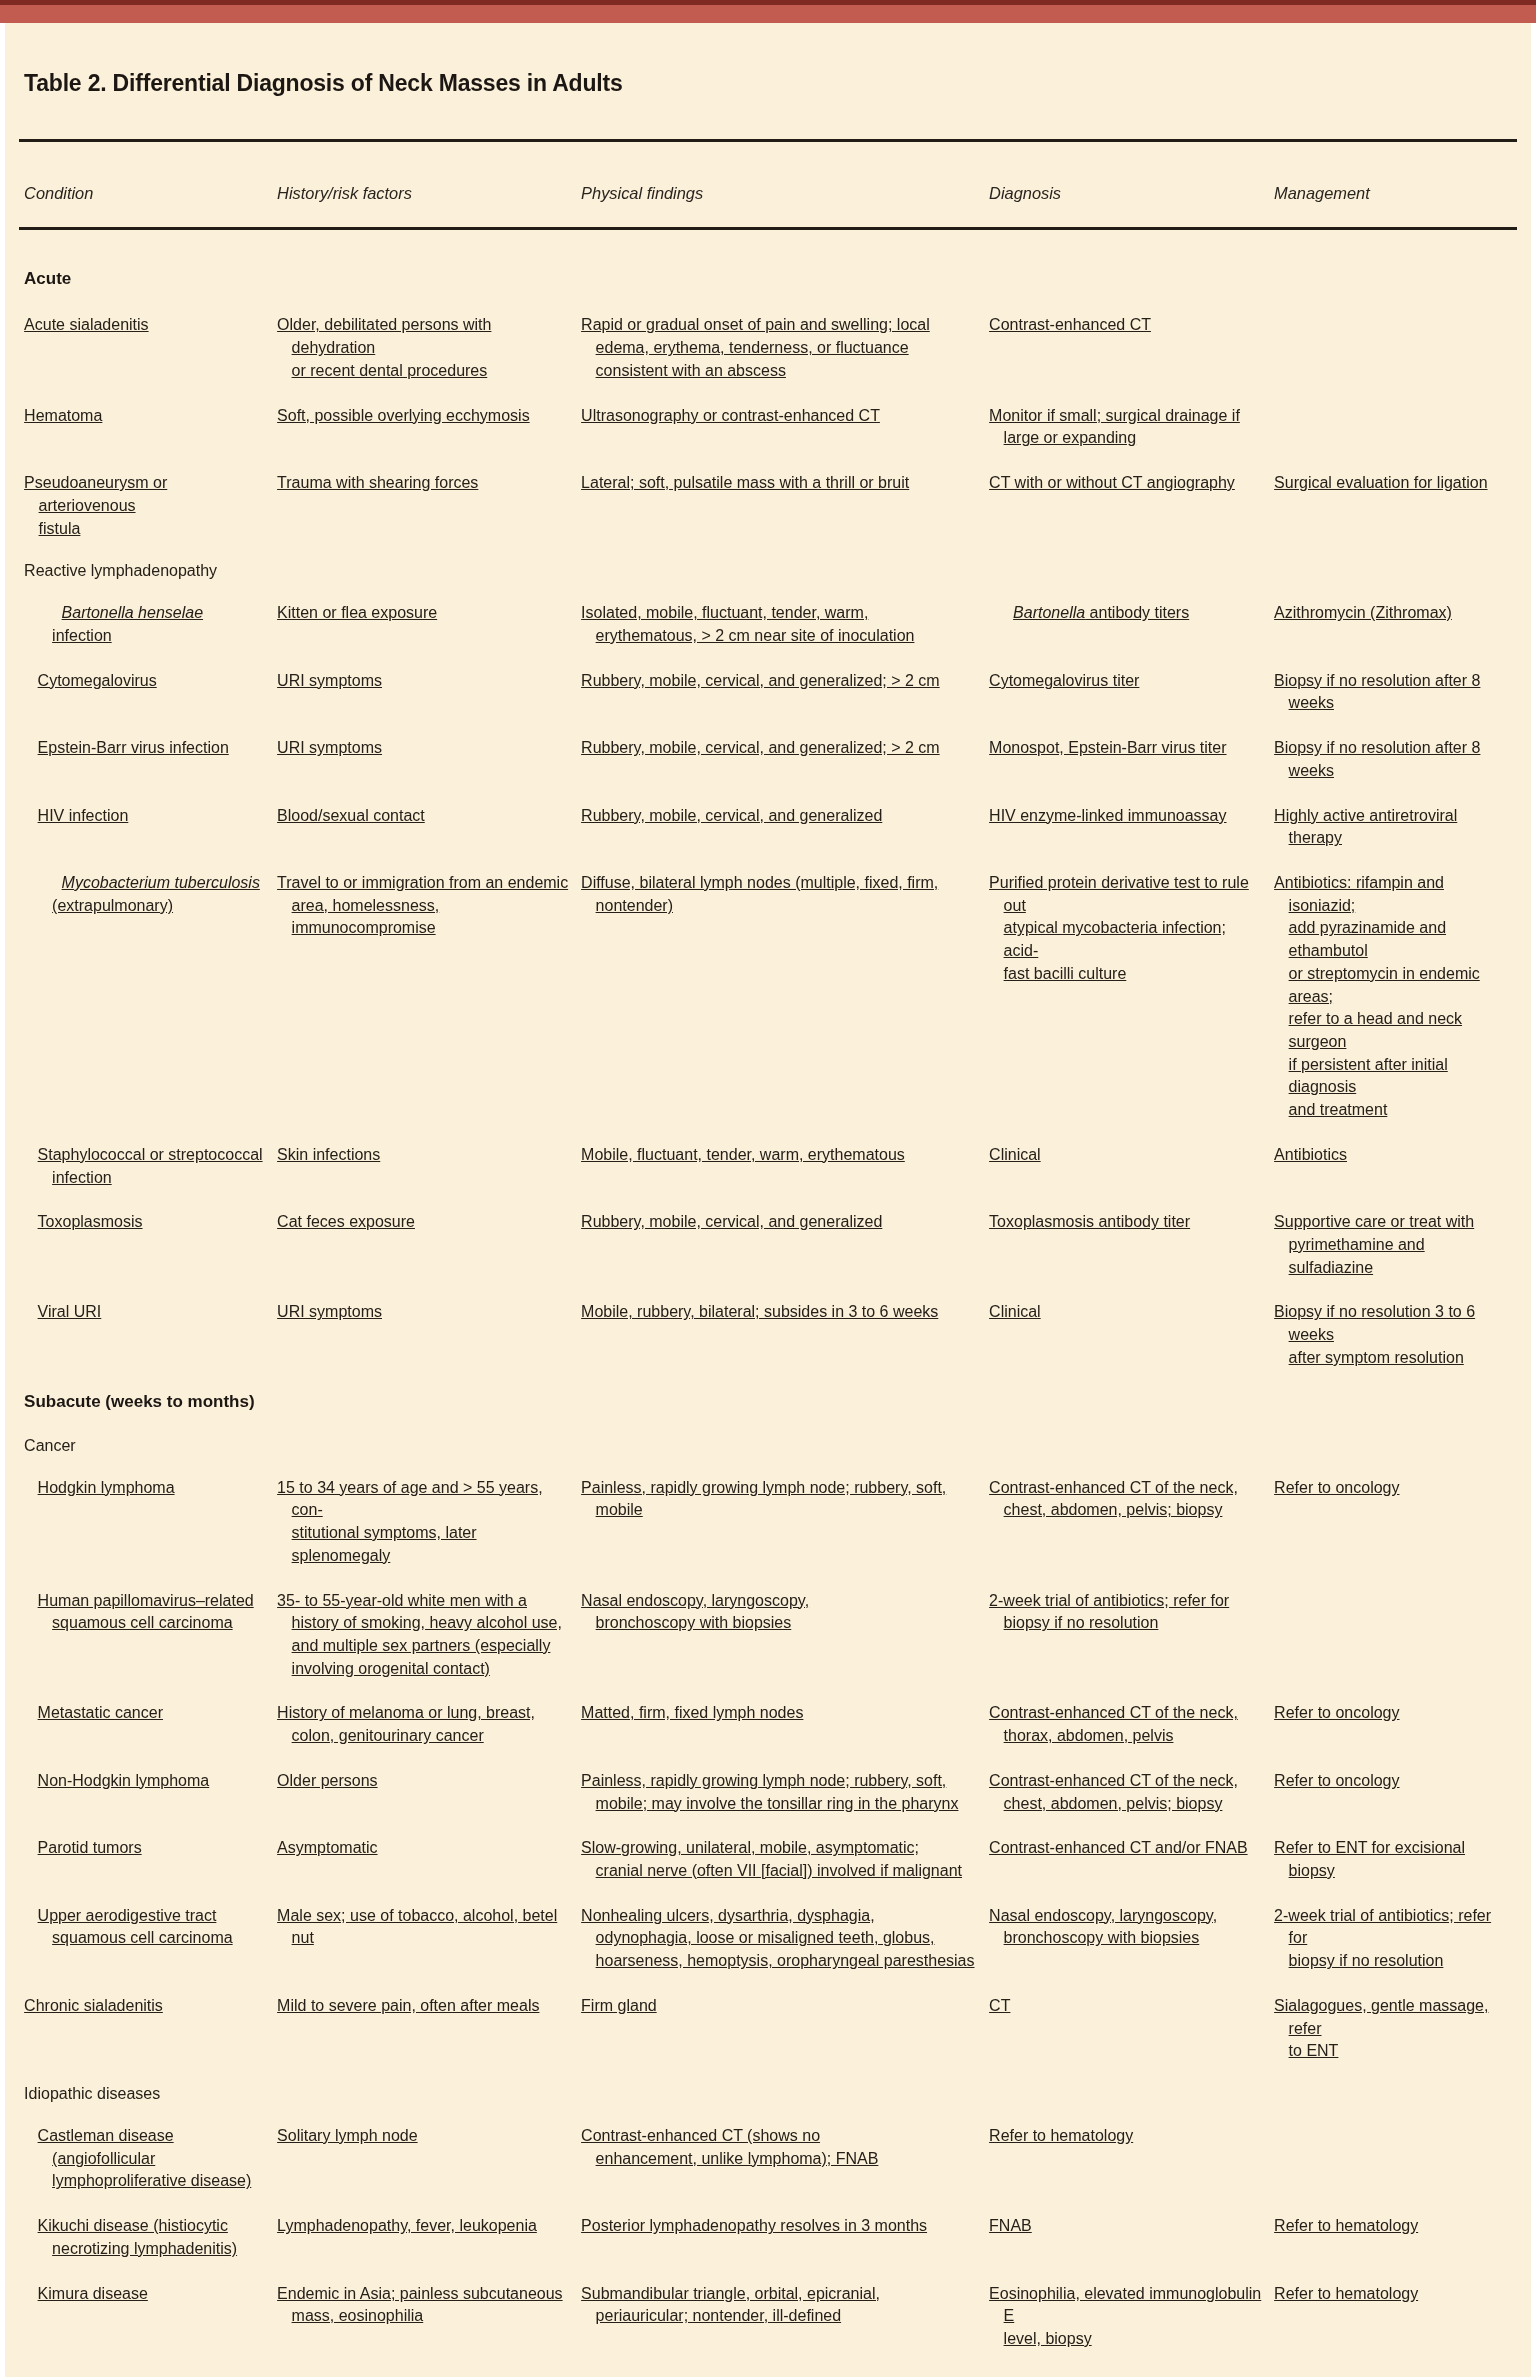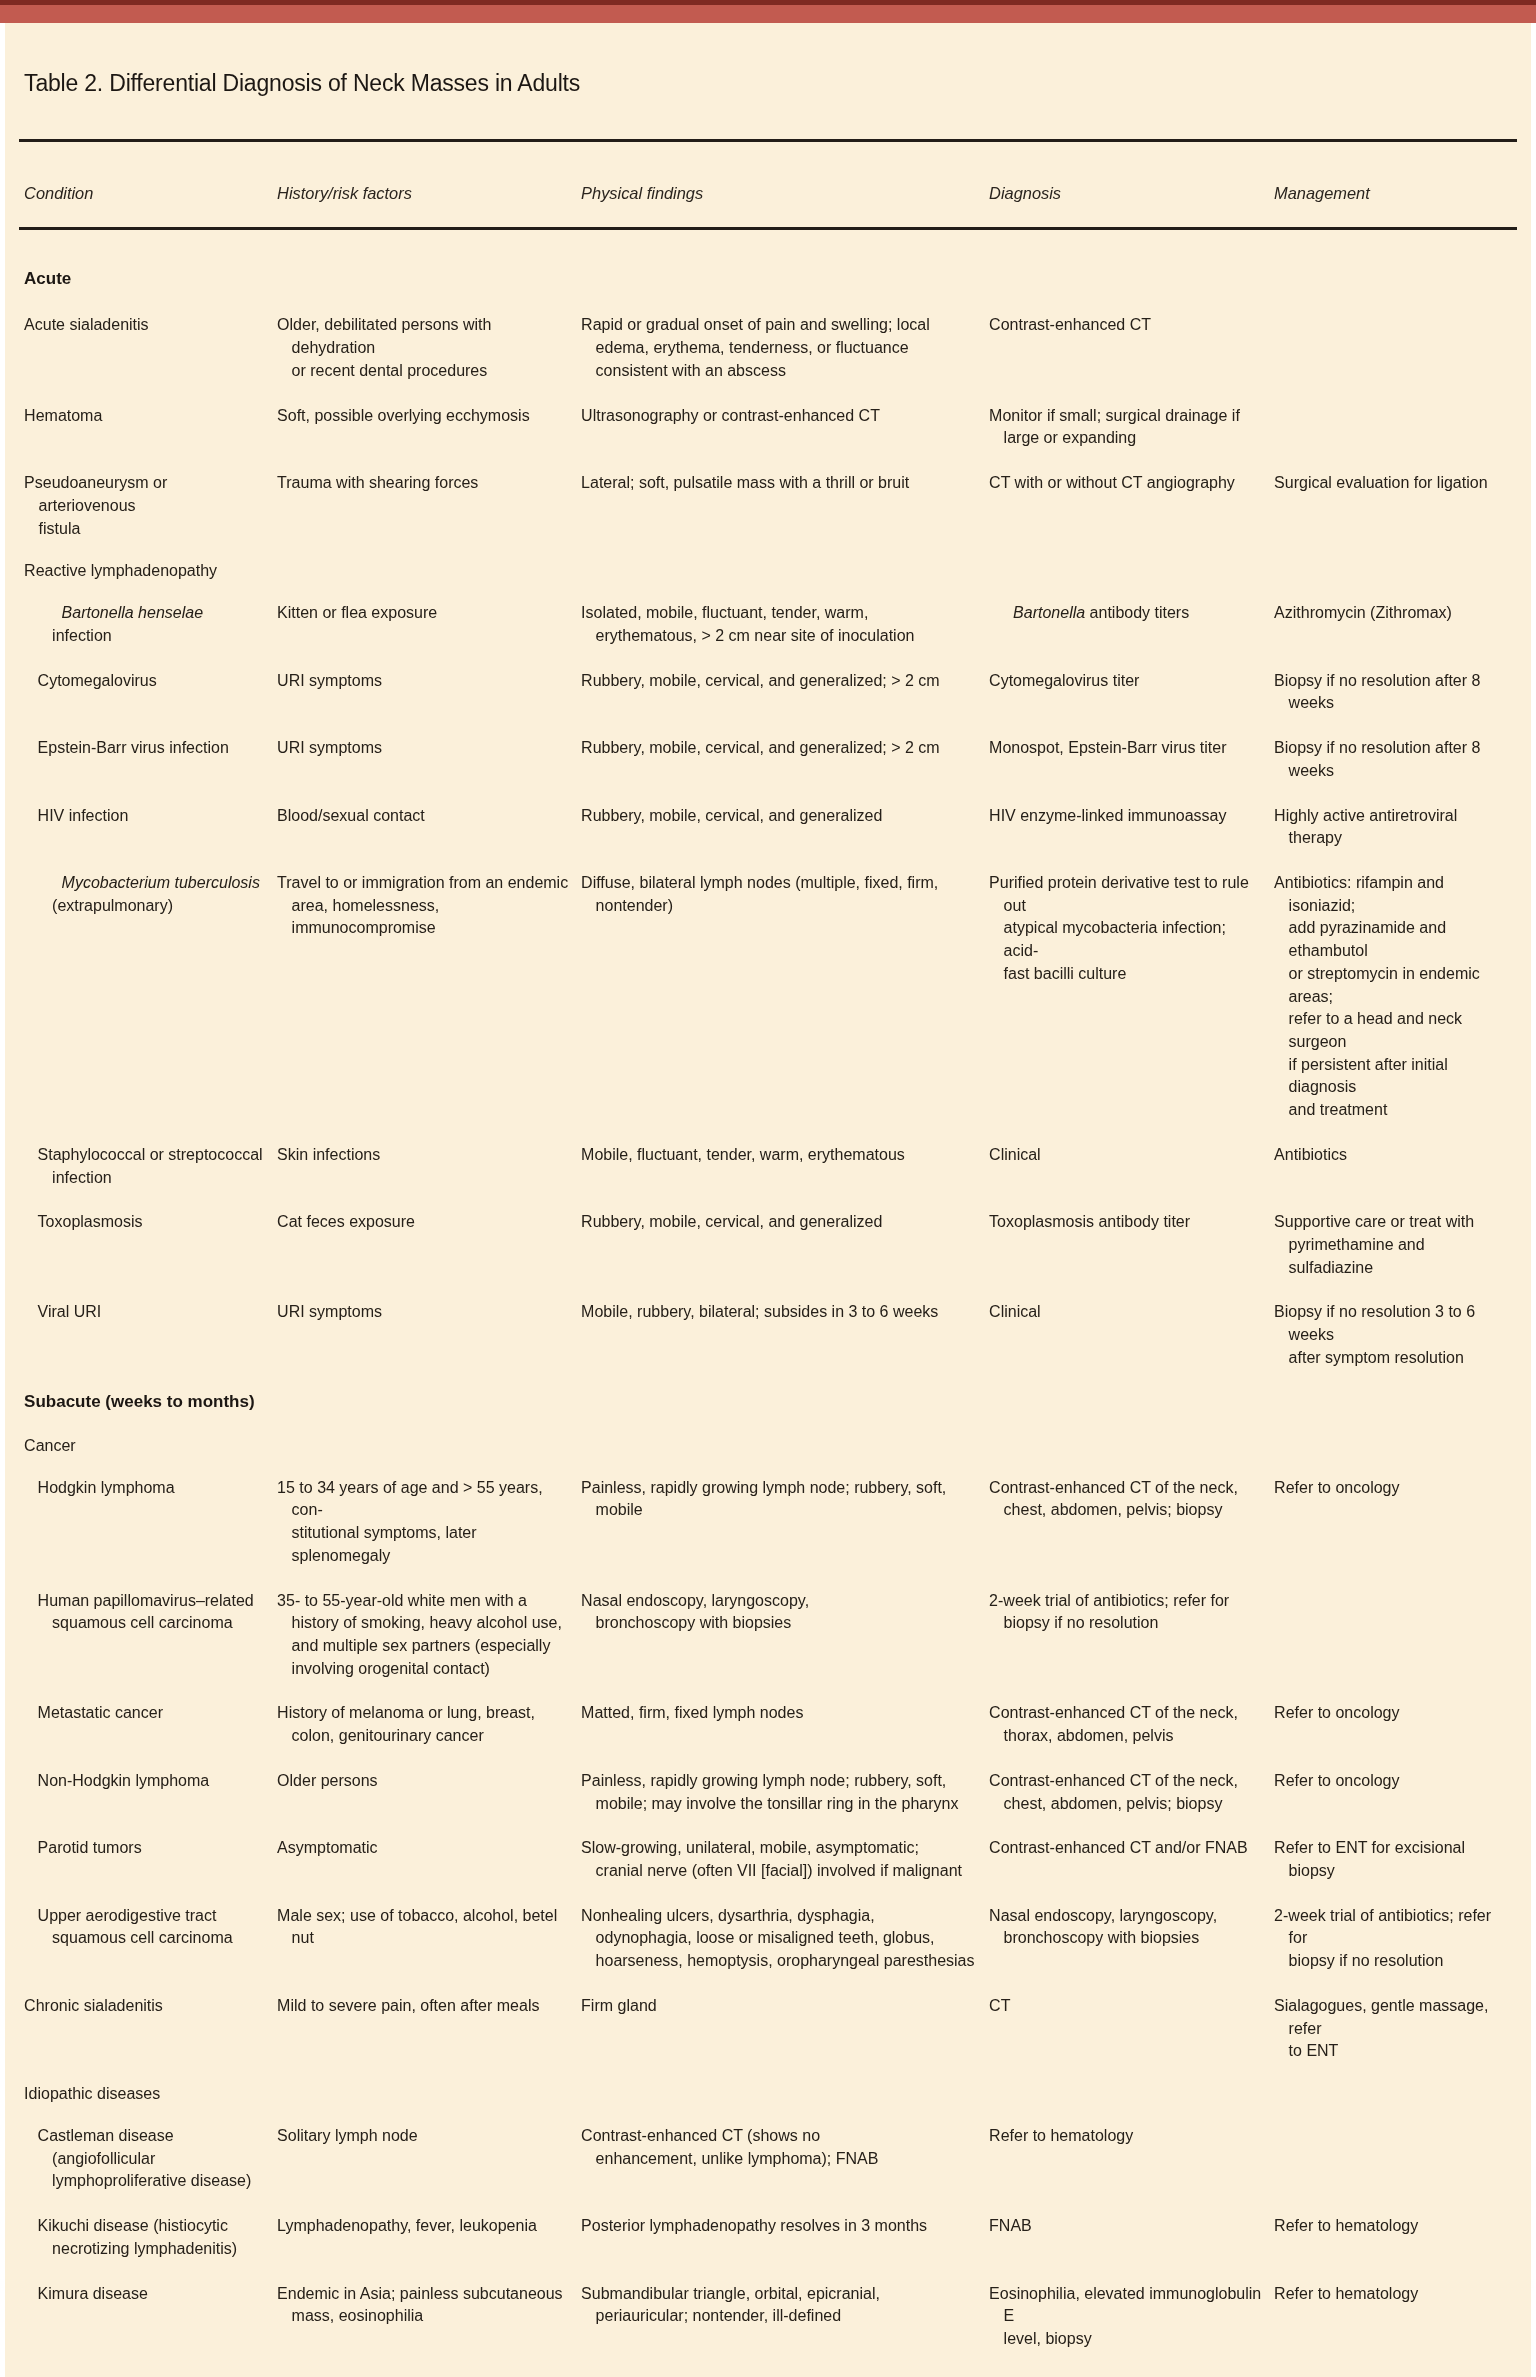--- a/index.html
+++ b/index.html
@@ -1,30 +1,30 @@
 <!DOCTYPE html>
 <html style="font-size:7.7px"><head>
 <meta charset="utf-8">
 <style>
   html,body{margin:0;padding:0;background:#ffffff;}
   body{width:1536px;font-family:"Liberation Sans","DejaVu Sans",sans-serif;color:#262019;}
   .accent-top-dark{height:4.8px;background:#7e2a22;}
   .accent-top{height:18.3px;background:#c25b50;}
   .panel{margin:0 4.8px;background:#fbf0da;padding:0 0 8.7px 0;}
-  .title{font-size:23px;font-weight:normal;letter-spacing:-0.2px;padding:47px 19.3px 0 19.3px;color:#1c1713;}
+  .title{font-size:23px;font-weight:bold;letter-spacing:-0.2px;padding:47px 19.3px 0 19.3px;color:#1c1713;}
   .rule{height:2.9px;background:#231d18;margin:0 14.5px;}
   .rule-title{margin-top:42px;}
   .rule-head{margin-top:0;}
   .head-row{display:grid;grid-template-columns:253px 304px 408px 285px 1fr;padding:42px 19.3px 24px 19.3px;}
   .head-cell{font-style:italic;font-size:16.4px;color:#2a241e;}
   .body-wrap{padding:29px 19.3px 0 19.3px;}
   .section-heading{font-size:17px;font-weight:bold;color:#1c1713;margin:22px 0 25px 0;}
   .section-heading:first-child{margin-top:10.6px;}
   .subheading{font-size:16px;margin:0 0 22px 0;}
-  .trow{display:grid;grid-template-columns:253px 304px 408px 285px 1fr;margin:0 0 22px 0;}
+  .trow{display:grid;grid-template-columns:253px 304px 408px 285px 1fr;margin:0 0 22px 0;text-decoration:underline;}
   .cell{font-size:16px;line-height:1.42;white-space:pre-line;padding-left:14.5px;text-indent:-14.5px;padding-right:12.6px;}
   .trow.indent .cell-cond{padding-left:28px;text-indent:-14.5px;}
   .cell i{font-style:italic;margin-left:24px;}
 </style>
 </head>
 <body>
 
 <div class="accent-top-dark"></div>
 <div class="accent-top"></div>
 

